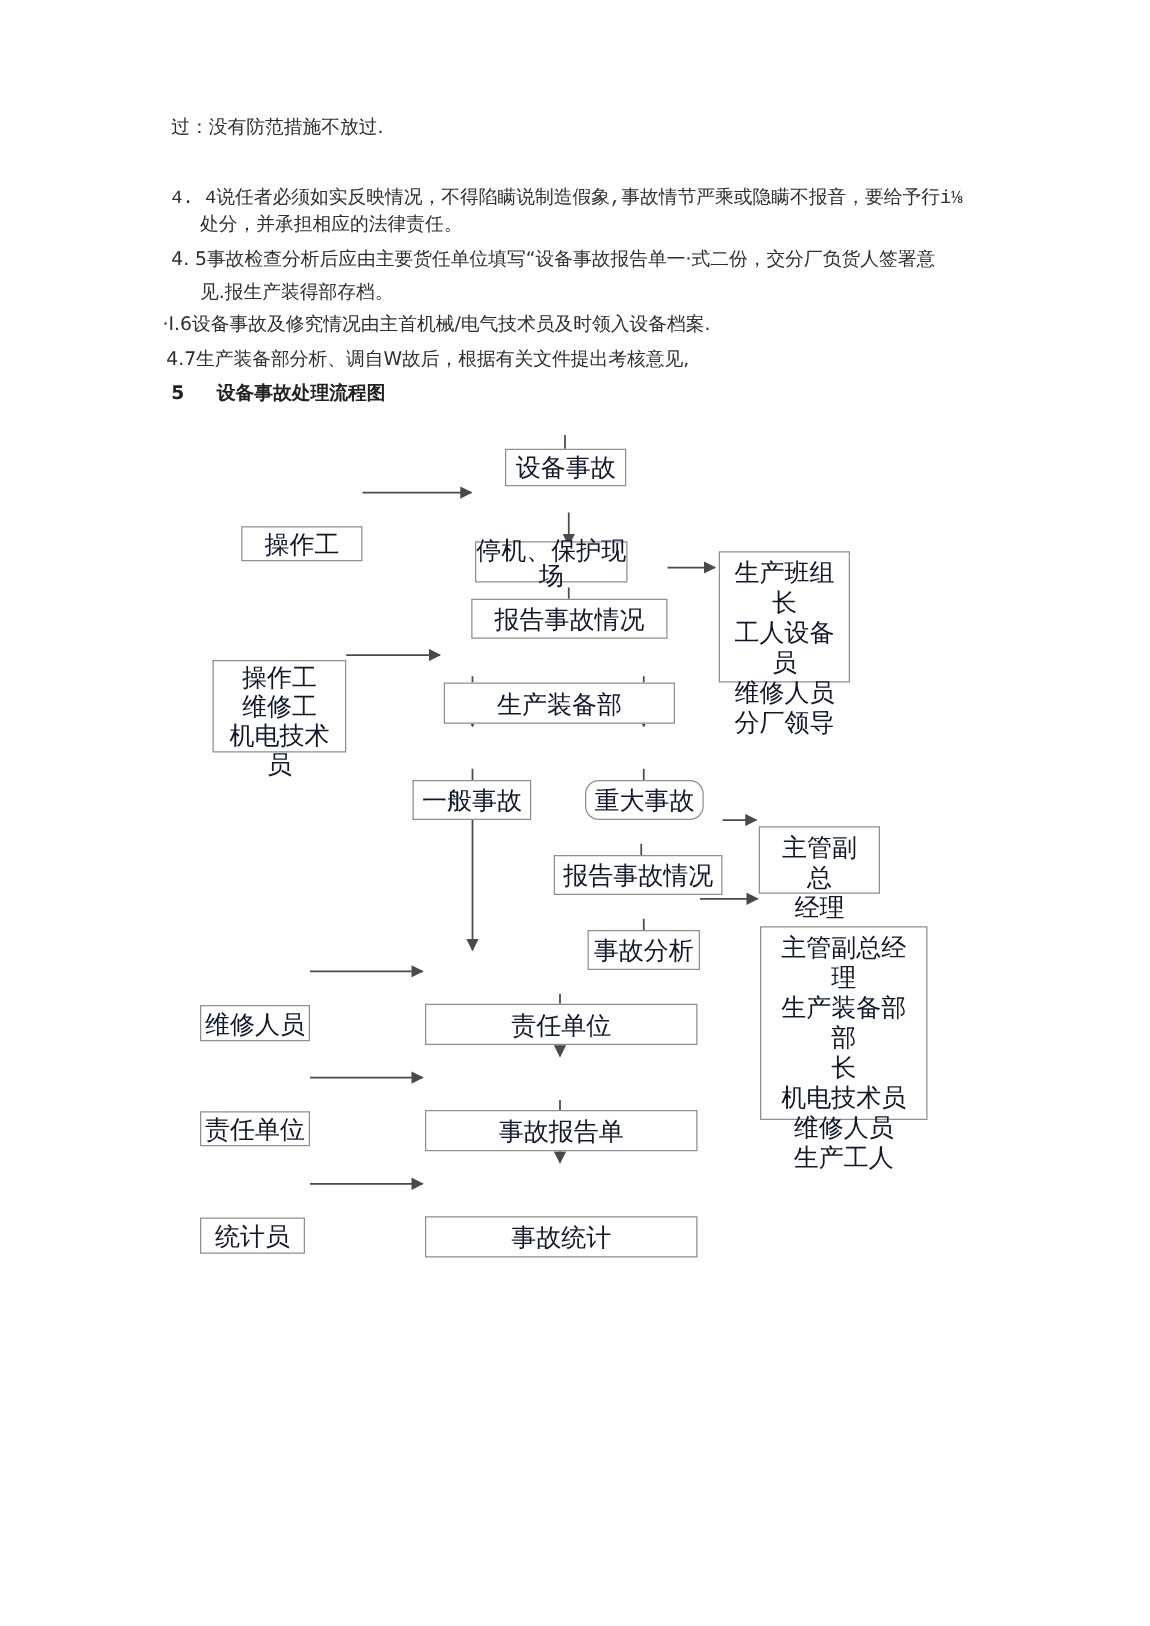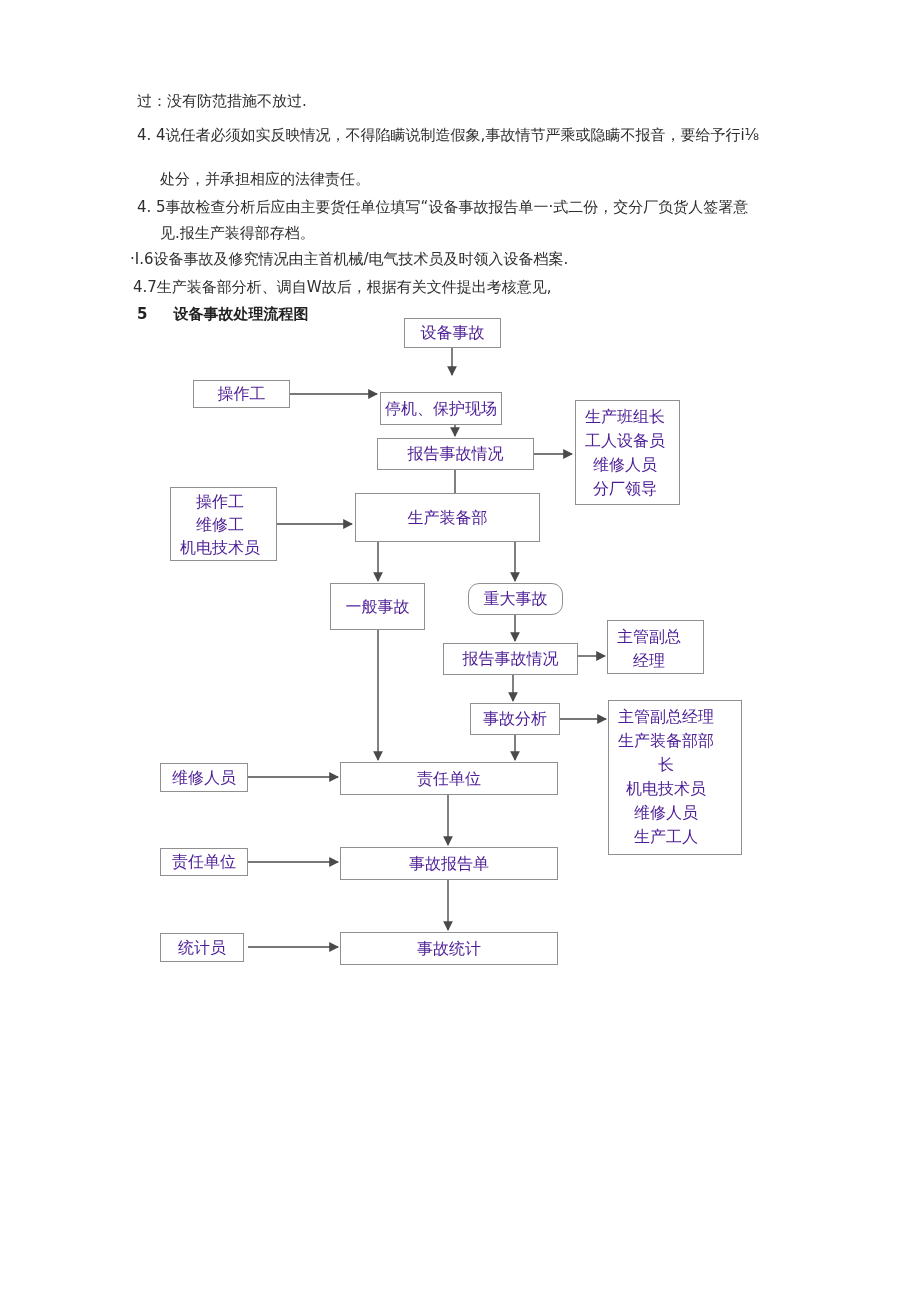--- a/index.html
+++ b/index.html
@@ -20,45 +20,46 @@
     color:#2e2e2e;
     white-space:nowrap;
   }
   .heading { font-weight:bold; color:#222; }
   .heading .num { display:inline-block; margin-right:26px; }
   .arrows { position:absolute; left:0; top:0; }
   .node {
     position:absolute;
     border:1px solid #8f8f8f;
     background:#ffffff;
-    color:#4c1d95;
-    font-size:16px;
+    color:#0f172a;
+    font-size:20px;
     display:flex;
     align-items:center;
     justify-content:center;
     text-align:center;
     white-space:pre-line;
     line-height:20px;
+    margin-top:41px;
   }
   .node.list {
     justify-content:flex-start;
     align-items:flex-start;
     text-align:center;
     padding:4px 9px;
     line-height:24px;
   }
   .node.list.tight { line-height:23px; padding:2px 9px; }
 </style>
 </head>
 <body>
 
 <div class="page">
 
   <div class="tline" style="left:137px; top:90px;">过：没有防范措施不放过.</div>
-  <div class="tline" style="left:137px; top:124px;">4. 4说任者必须如实反映情况，不得陷瞒说制造假象,事故情节严乘或隐瞒不报音，要给予行i⅛</div>
+  <div class="tline" style="left:137px; top:148px;font-family:Liberation Mono, monospace;">4. 4说任者必须如实反映情况，不得陷瞒说制造假象,事故情节严乘或隐瞒不报音，要给予行i⅛</div>
   <div class="tline" style="left:160px; top:168px;">处分，并承担相应的法律责任。</div>
   <div class="tline" style="left:137px; top:196px;">4. 5事故检查分析后应由主要货任单位填写“设备事故报告单一·式二份，交分厂负货人签署意</div>
   <div class="tline" style="left:160px; top:222px;">见.报生产装得部存档。</div>
   <div class="tline" style="left:130px; top:248px;">·I.6设备事故及修究情况由主首机械/电气技术员及时领入设备档案.</div>
   <div class="tline" style="left:133px; top:276px;">4.7生产装备部分析、调自W故后，根据有关文件提出考核意见,</div>
 
   <div class="tline heading" style="left:137px; top:303px;">
     <span class="num">5</span><span>设备事故处理流程图</span>
   </div>
 
@@ -96,22 +97,22 @@
     <div class="node" style="left:193px; top:380px; width:97px; height:28px;">操作工</div>
     <div class="node" style="left:380px; top:392px; width:122px; height:33px;">停机、保护现场</div>
     <div class="node" style="left:377px; top:438px; width:157px; height:32px;">报告事故情况</div>
     <div class="node list" style="left:575px; top:400px; width:105px; height:105px;">生产班组长
 工人设备员
 维修人员
 分厂领导</div>
     <div class="node list tight" style="left:170px; top:487px; width:107px; height:74px;">操作工
 维修工
 机电技术员</div>
-    <div class="node" style="left:355px; top:493px; width:185px; height:49px;">生产装备部</div>
-    <div class="node" style="left:330px; top:583px; width:95px; height:47px;">一般事故</div>
+    <div class="node" style="left:355px; top:505px; width:185px; height:33px;">生产装备部</div>
+    <div class="node" style="left:330px; top:583px; width:95px; height:32px;">一般事故</div>
     <div class="node" style="left:468px; top:583px; width:95px; height:32px;border-radius:11px;">重大事故</div>
     <div class="node" style="left:443px; top:643px; width:135px; height:32px;">报告事故情况</div>
     <div class="node list" style="left:607px; top:620px; width:97px; height:54px;">主管副总
 经理</div>
     <div class="node" style="left:470px; top:703px; width:90px; height:32px;">事故分析</div>
     <div class="node list" style="left:608px; top:700px; width:134px; height:155px;">主管副总经理
 生产装备部部
 长
 机电技术员
 维修人员

